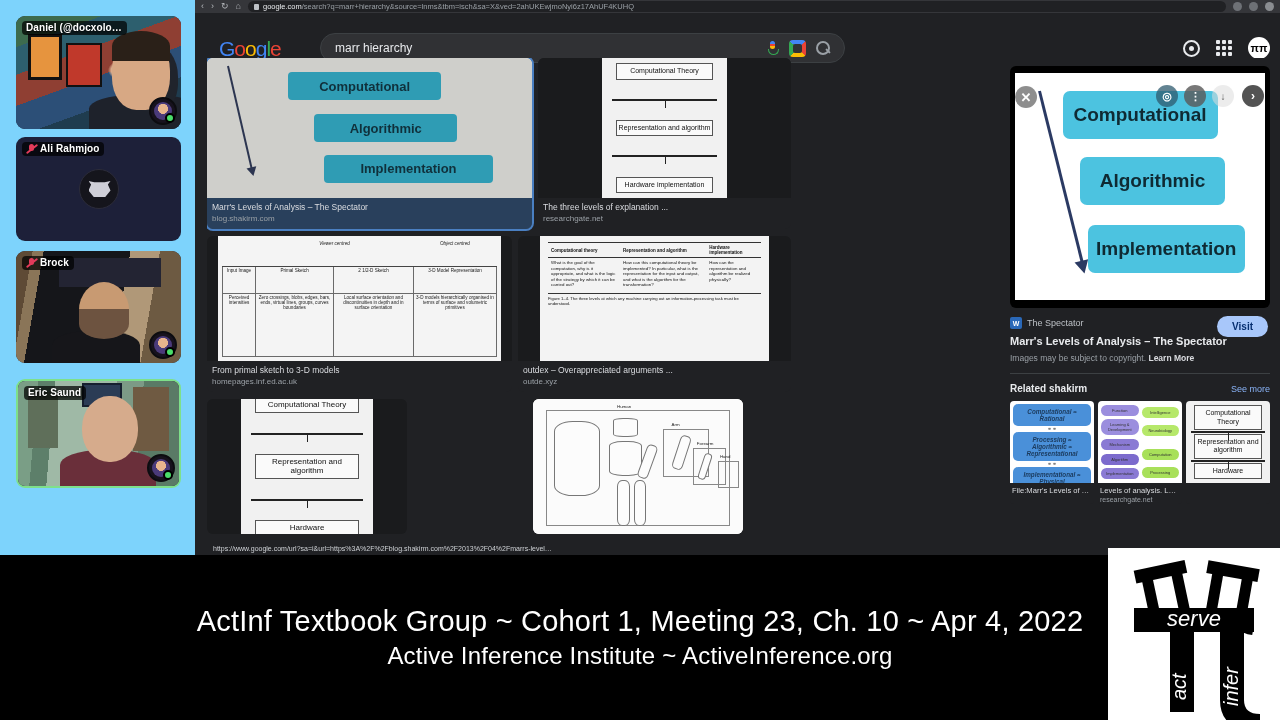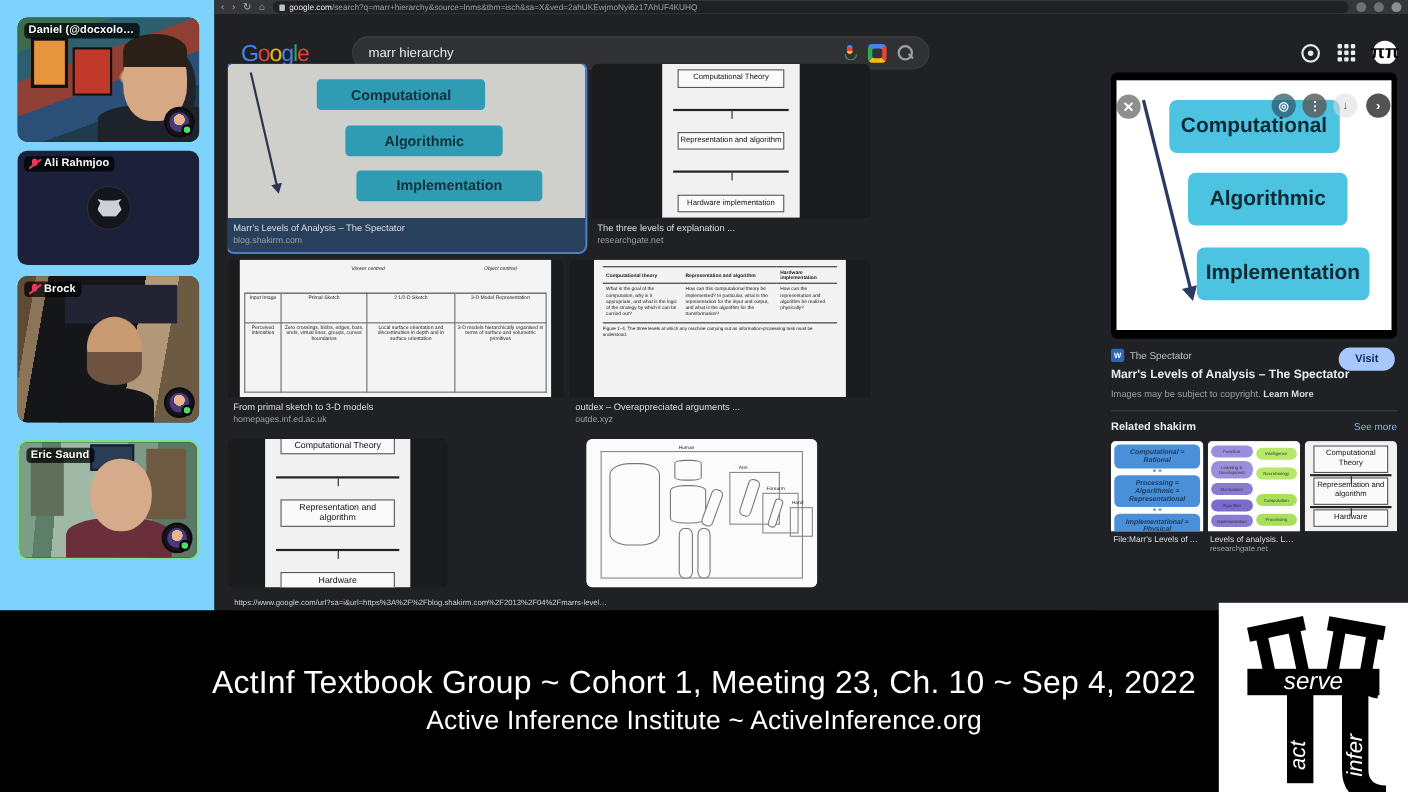--- a/index.html
+++ b/index.html
@@ -8,21 +8,21 @@
     background: #000; overflow: hidden;
     font-family: "Liberation Sans", sans-serif;
   }
   #stage { position: relative; width: 1280px; height: 720px; background: #000; }
 
   
   #rail { position: absolute; left: 0; top: 0; width: 195px; height: 555px; background: #7dd3fc; padding: 14px; }
   .tile { position: relative; width: 165px; border-radius: 9px; overflow: hidden; margin: 0 0 4px 2px; background: #1b1d2e; }
   .tile.t1 { height: 113px; top: 2px; }
   .tile.t2 { height: 104px; top: 6px; background: #1d2039; }
-  .tile.t3 { height: 133px; top: 12px; }
+  .tile.t3 { height: 112px; top: 12px; }
   .tile.t4 { height: 109px; top: 24px; border: 2px solid #7ee08a; }
   .namebadge {
     position: absolute; left: 6px; top: 5px; z-index: 6;
     display: flex; align-items: center; gap: 3px;
     background: rgba(0,0,0,.72); border-radius: 4px; padding: 1px 5px 2px 4px;
     color: #fff; font-size: 10px; font-weight: bold; letter-spacing: .1px;
     white-space: nowrap; text-shadow: 0 1px 2px #000;
   }
   .mic-muted { width: 11px; height: 11px; flex: 0 0 11px; position: relative; }
   .mic-muted::before {
@@ -101,21 +101,21 @@
   .icon-lens::after { content:""; position:absolute; inset:4px; background:#303134; border-radius:2px; }
   .icon-search { width: 14px; height: 14px; position: relative; }
   .icon-search::before { content:""; position:absolute; left:0; top:0; width:10px; height:10px; border:2px solid #9aa0a6; border-radius:50%; }
   .icon-search::after { content:""; position:absolute; left:9px; top:9px; width:6px; height:2px; background:#9aa0a6; transform:rotate(45deg); border-radius:1px; }
   #headright { position: absolute; right: 10px; top: 24px; display: flex; align-items: center; gap: 16px; }
   .gear { width: 17px; height: 17px; border-radius: 50%; border: 2.5px solid #e8eaed; position: relative; }
   .gear::after { content:""; position:absolute; left:4px; top:4px; width:5px; height:5px; border-radius:50%; background:#e8eaed; }
   .appsgrid { width: 16px; height: 16px; display: grid; grid-template-columns: repeat(3,1fr); gap: 2px; }
   .appsgrid i { background: #e8eaed; border-radius: 1px; display: block; }
   .profilepic { width: 22px; height: 22px; border-radius: 50%; background: #fff; color: #000;
-                display: flex; align-items: center; justify-content: center; font-size: 17px; font-weight: bold; }
+                display: flex; align-items: center; justify-content: center; font-size: 11px; font-weight: bold; }
 
   
   #results { position: absolute; left: 12px; top: 58px; width: 588px; height: 497px; overflow: hidden; }
   .rrow { display: flex; gap: 6px; margin-bottom: 7px; }
   .rcard { background: #202124; border-radius: 6px; overflow: hidden; position: relative; }
   .rcard.sel { background: #29405c; outline: 2px solid #4a7fc1; }
   .rthumb { background: #fff; display: flex; align-items: center; justify-content: center; overflow: hidden; position: relative; }
   .rcap { padding: 4px 5px 5px 5px; }
   .rcap .t { color: #dadce0; font-size: 8.5px; line-height: 11px; white-space: nowrap; overflow: hidden; text-overflow: ellipsis; }
   .rcap .d { color: #9aa0a6; font-size: 8px; line-height: 11px; white-space: nowrap; overflow: hidden; text-overflow: ellipsis; }
@@ -521,21 +521,21 @@
               <div class="frule"></div>
               <div class="fbox">Hardware</div>
             </div>
           </div>
         </div>
       </div>
     </div>
   </div>
 
   <div id="caption">
-    <div class="cline">ActInf Textbook Group ~ Cohort 1, Meeting 23, Ch. 10 ~ Sep 4, 2022</div>
+    <div class="cline">ActInf Textbook Group ~ Cohort 1, Meeting 23, Ch. 10 ~ Apr 4, 2022</div>
     <div class="cline l2">Active Inference Institute ~ ActiveInference.org</div>
   </div>
 
   <div id="logo">
     <svg viewBox="0 0 172 172">
       <g fill="#000">
         <g transform="rotate(-12 60 40)">
           <rect x="30" y="16" width="52" height="13"></rect>
           <rect x="36" y="26" width="11" height="44"></rect>
           <path d="M66 26 h11 v38 q0 8 9 8 v10 q-20 1 -20 -16 z"></path>

